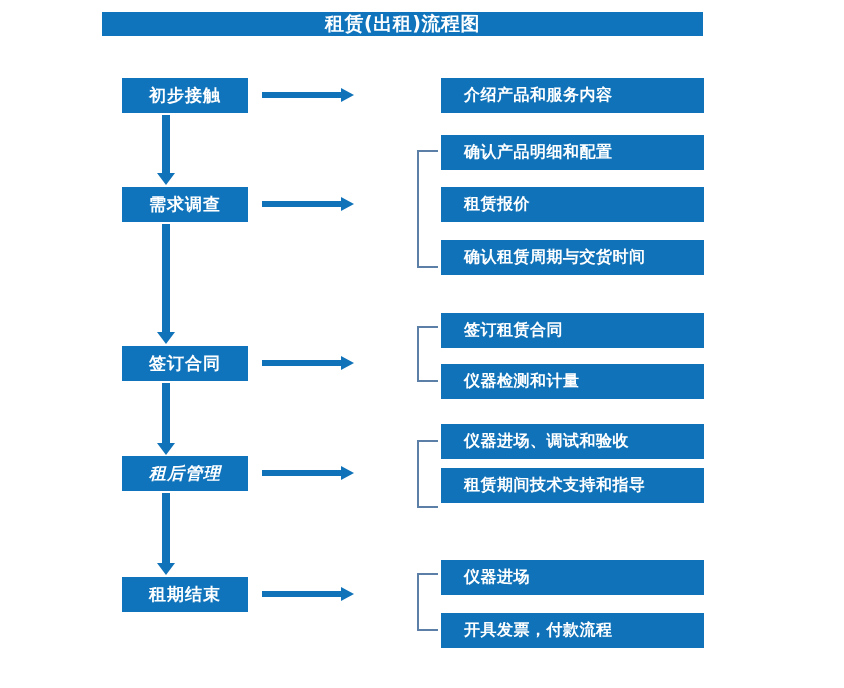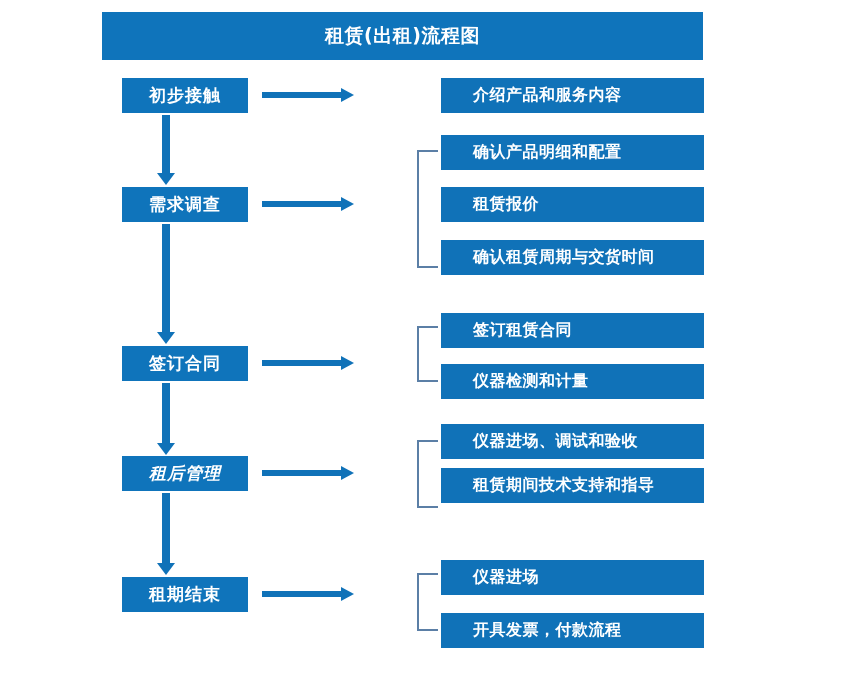--- a/index.html
+++ b/index.html
@@ -22,21 +22,21 @@
     width: 844px;
     height: 688px;
   }
 
   
   .title-bar {
     position: absolute;
     left: 102px;
     top: 12px;
     width: 601px;
-    height: 48px;
+    height: 24px;
     background: #0f74bb;
     color: #ffffff;
     font-size: 19px;
     font-weight: bold;
     display: flex;
     align-items: center;
     justify-content: center;
     letter-spacing: 0.5px;
   }
 
@@ -63,21 +63,21 @@
     left: 441px;
     width: 263px;
     height: 35px;
     background: #1072b8;
     color: #ffffff;
     font-size: 16px;
     font-weight: bold;
     display: flex;
     align-items: center;
     justify-content: flex-start;
-    padding-left: 32px;
+    padding-left: 23px;
     box-sizing: border-box;
     letter-spacing: 0.5px;
   }
 
   
   .v-arrow {
     position: absolute;
     left: 157px;
     width: 18px;
   }

